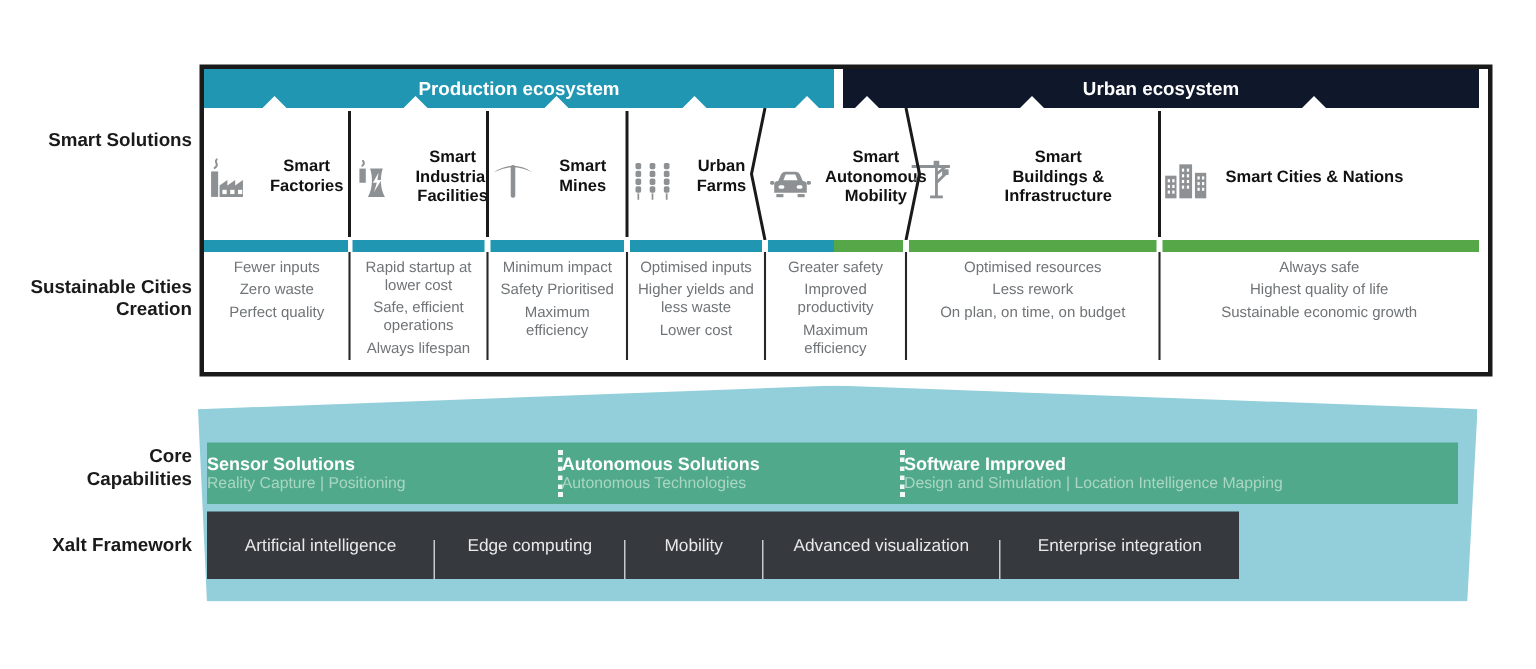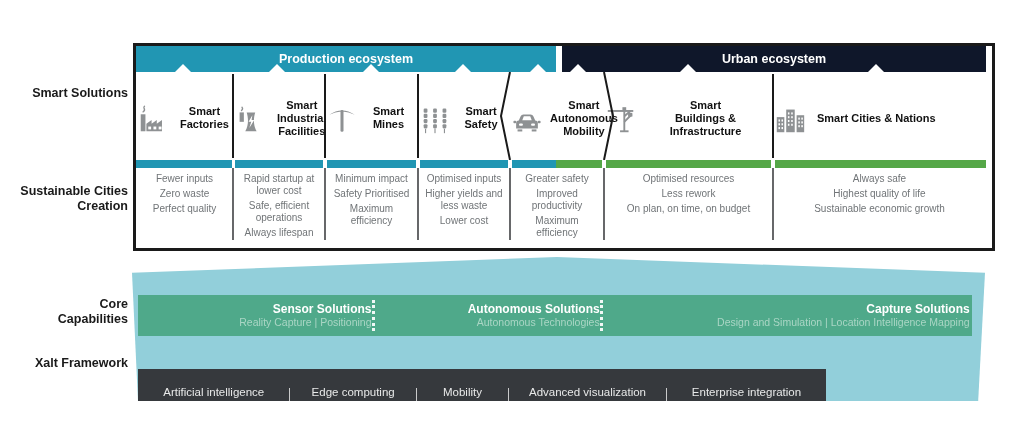--- a/index.html
+++ b/index.html
@@ -34,28 +34,28 @@
   .vcol{position:absolute;top:122px;padding-top:5px;text-align:center;font-size:10px;
         line-height:12px;color:#707477;box-sizing:border-box;}
   .val{margin-bottom:3px;padding:0 4px;}
   .overlay{position:absolute;pointer-events:none;}
 
   
   .panel{position:absolute;left:132px;top:257px;width:853px;height:144px;background:#92CFDA;
          clip-path:polygon(0 11%,49.8% 0,100% 11%,99.2% 100%,0.7% 100%);}
   .capbar{position:absolute;left:6px;top:38px;width:834px;height:41px;background:#4FA98A;
           display:flex;align-items:stretch;}
-  .capsec{display:flex;flex-direction:column;align-items:flex-end;justify-content:center;
+  .capsec{display:flex;flex-direction:column;align-items:flex-start;justify-content:center;
           color:#fff;box-sizing:border-box;}
   .capsec .t{font-weight:bold;font-size:12px;line-height:14px;}
   .capsec .s{font-size:10.5px;line-height:13px;color:#AAD6C5;}
   .capdiv{width:0;border-left:3px dotted rgba(255,255,255,0.92);margin:5px 0;}
   .cap1{width:28%;} .cap2{width:27%;} .cap3{width:44%;}
   .xaltbar{position:absolute;left:6px;top:84px;width:688px;height:45px;background:#36393D;
-           display:flex;align-items:flex-end;margin-top:28px;}
+           display:flex;align-items:flex-end;}
   .xcell{display:flex;align-items:center;justify-content:center;color:#E8E9E9;
          font-size:11.5px;height:100%;box-sizing:border-box;}
   .x1{width:22.1%;} .x2{width:18.3%;} .x3{width:13.3%;} .x4{width:22.9%;} .x5{width:23.2%;}
   .xdiv{width:1px;height:26px;background:#C9CACB;}
   .ic{fill:#8E9193;}
   .ics{fill:none;stroke:#8E9193;}
 </style>
 </head>
 <body>
 
@@ -134,21 +134,21 @@
               <rect x="16" y="20.5" width="4" height="4.5" rx="1.2"></rect>
             <rect x="17.4" y="25.5" width="1.2" height="4.5"></rect>
             <rect x="26" y="4" width="4" height="4.5" rx="1.2"></rect>
               <rect x="26" y="9.5" width="4" height="4.5" rx="1.2"></rect>
             <rect x="26" y="15" width="4" height="4.5" rx="1.2"></rect>
               <rect x="26" y="20.5" width="4" height="4.5" rx="1.2"></rect>
             <rect x="27.4" y="25.5" width="1.2" height="4.5"></rect>
           </g>
         </svg>
       </span>
-      <div class="ttl">Smart Safety</div>
+      <div class="ttl">Urban Farms</div>
     </div>
 
     <div class="tcol" style="left:374px;width:94px">
       <span class="ticon">
         <svg width="34" height="30" viewBox="0 0 36 30">
           <path class="ic" d="M6.5 25 v-5.5 q0 -2.8 2.8 -2.8 l2 -4.6 q0.8 -1.9 2.9 -1.9 h7.6 q2.1 0 2.9 1.9 l2 4.6 q2.8 0 2.8 2.8 V25 Z"></path>
           <rect class="ic" x="3.6" y="16.8" width="3" height="2.6" rx="1"></rect>
           <rect class="ic" x="29.4" y="16.8" width="3" height="2.6" rx="1"></rect>
           <path d="M13 16.2 l1.6 -4 h6.8 l1.6 4 Z" fill="#fff"></path>
           <rect x="9.5" y="19.8" width="4.2" height="2.4" rx="1.2" fill="#fff"></rect>
@@ -286,21 +286,21 @@
         <div class="t">Sensor Solutions</div>
         <div class="s">Reality Capture | Positioning</div>
       </div>
       <div class="capdiv"></div>
       <div class="capsec cap2">
         <div class="t">Autonomous Solutions</div>
         <div class="s">Autonomous Technologies</div>
       </div>
       <div class="capdiv"></div>
       <div class="capsec cap3">
-        <div class="t">Capture Solutions</div>
+        <div class="t">Software Improved</div>
         <div class="s">Design and Simulation | Location Intelligence Mapping</div>
       </div>
     </div>
 
     <div class="xaltbar">
       <div class="xcell x1">Artificial intelligence</div>
       <div class="xdiv"></div>
       <div class="xcell x2">Edge computing</div>
       <div class="xdiv"></div>
       <div class="xcell x3">Mobility</div>

